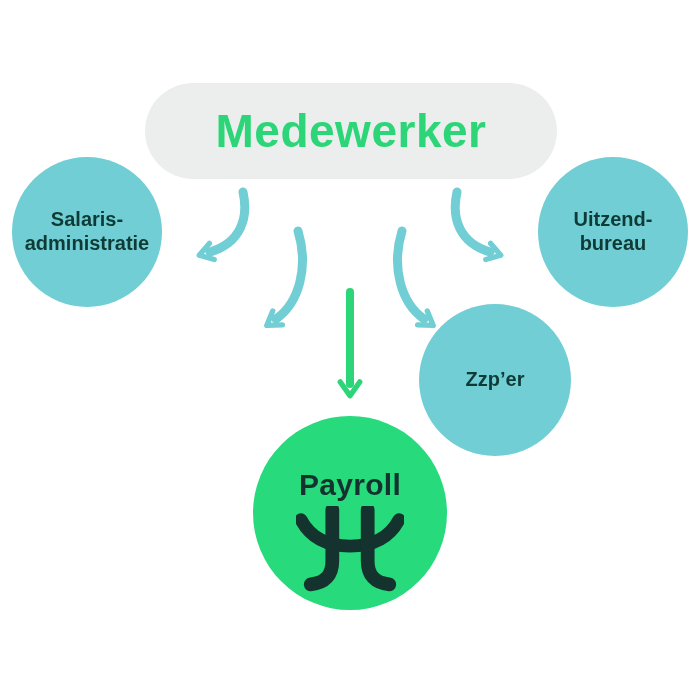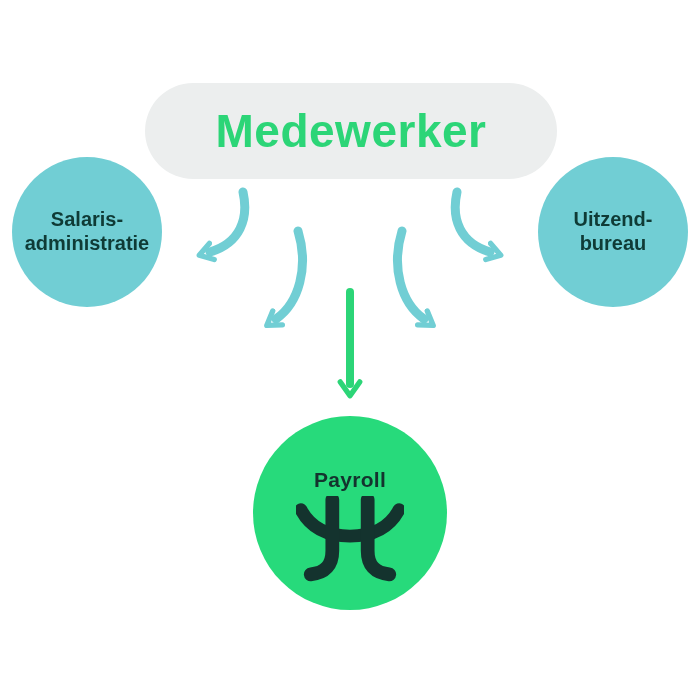--- a/index.html
+++ b/index.html
@@ -57,21 +57,21 @@
   .circle-payroll {
     left: 253px; top: 416px; width: 194px; height: 194px;
     background: #27DA7B;
     justify-content: flex-start;
     padding-top: 52px;
     box-sizing: border-box;
   }
   .payroll-label {
     color: #14332E;
     font-weight: bold;
-    font-size: 21px;
+    font-size: 30px;
     letter-spacing: 0.3px;
   }
   .tt-logo {
     margin-top: 4px;
   }
   .connectors {
     position: absolute;
     left: 0; top: 0;
     width: 700px;
     height: 700px;
@@ -108,20 +108,23 @@
     <span class="line-span">Salaris-</span>
     <span class="line-span">administratie</span>
   </div>
 
   <div class="circle teal circle-uitzend">
     <span class="line-span">Uitzend-</span>
     <span class="line-span">bureau</span>
   </div>
 
 
+  <div class="circle teal circle-zzper">
+    <span class="line-span">Zzp’er</span>
+  </div>
 
   <div class="circle circle-payroll">
     <span class="payroll-label">Payroll</span>
     <svg class="tt-logo" width="108" height="86" viewBox="0 0 110 86">
 
       <path d="M 5,13 C 17,36 39,40 55,40 C 71,40 93,36 105,13" fill="none" stroke="#14332E" stroke-width="13" stroke-linecap="round"></path>
 
       <path d="M 37,3 L 37,55 Q 37,77 15,79" fill="none" stroke="#14332E" stroke-width="14" stroke-linecap="round"></path>
 
       <path d="M 73,3 L 73,55 Q 73,77 95,79" fill="none" stroke="#14332E" stroke-width="14" stroke-linecap="round"></path>

